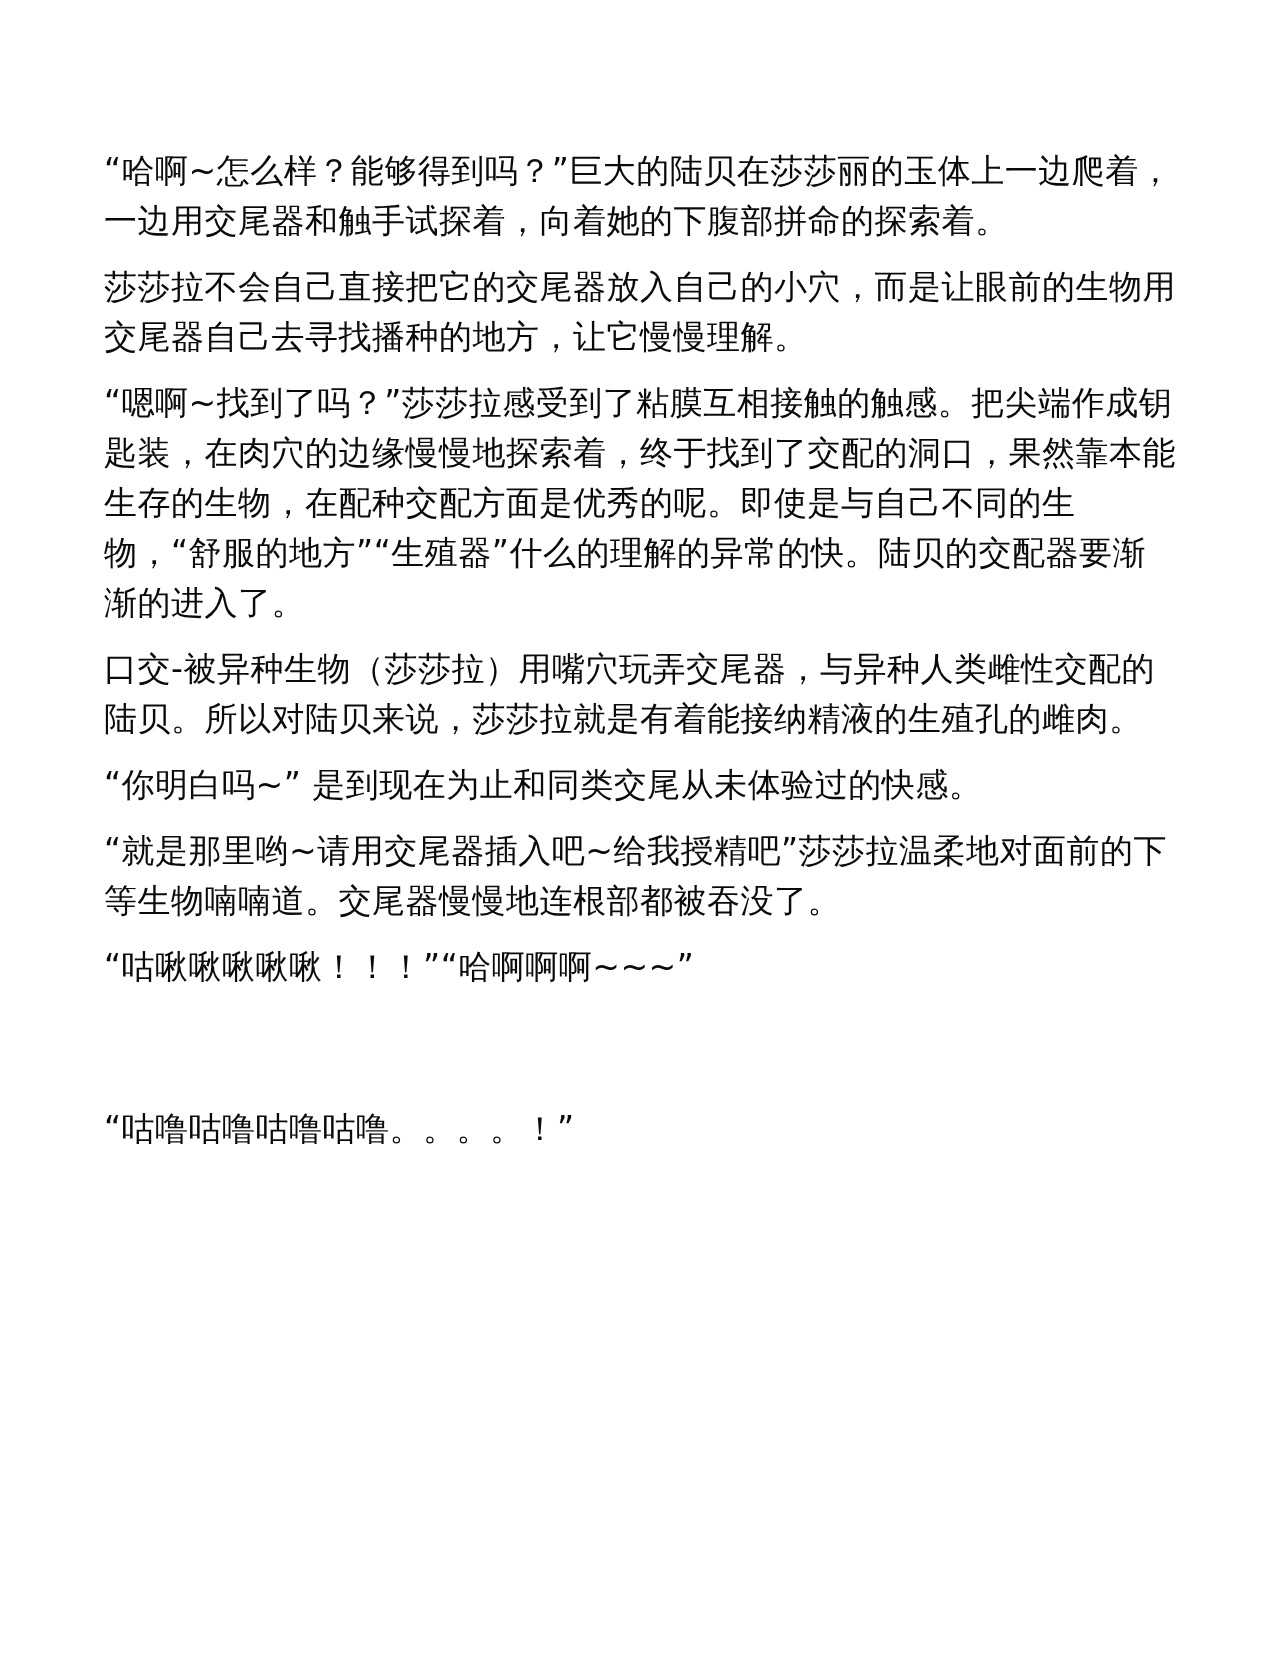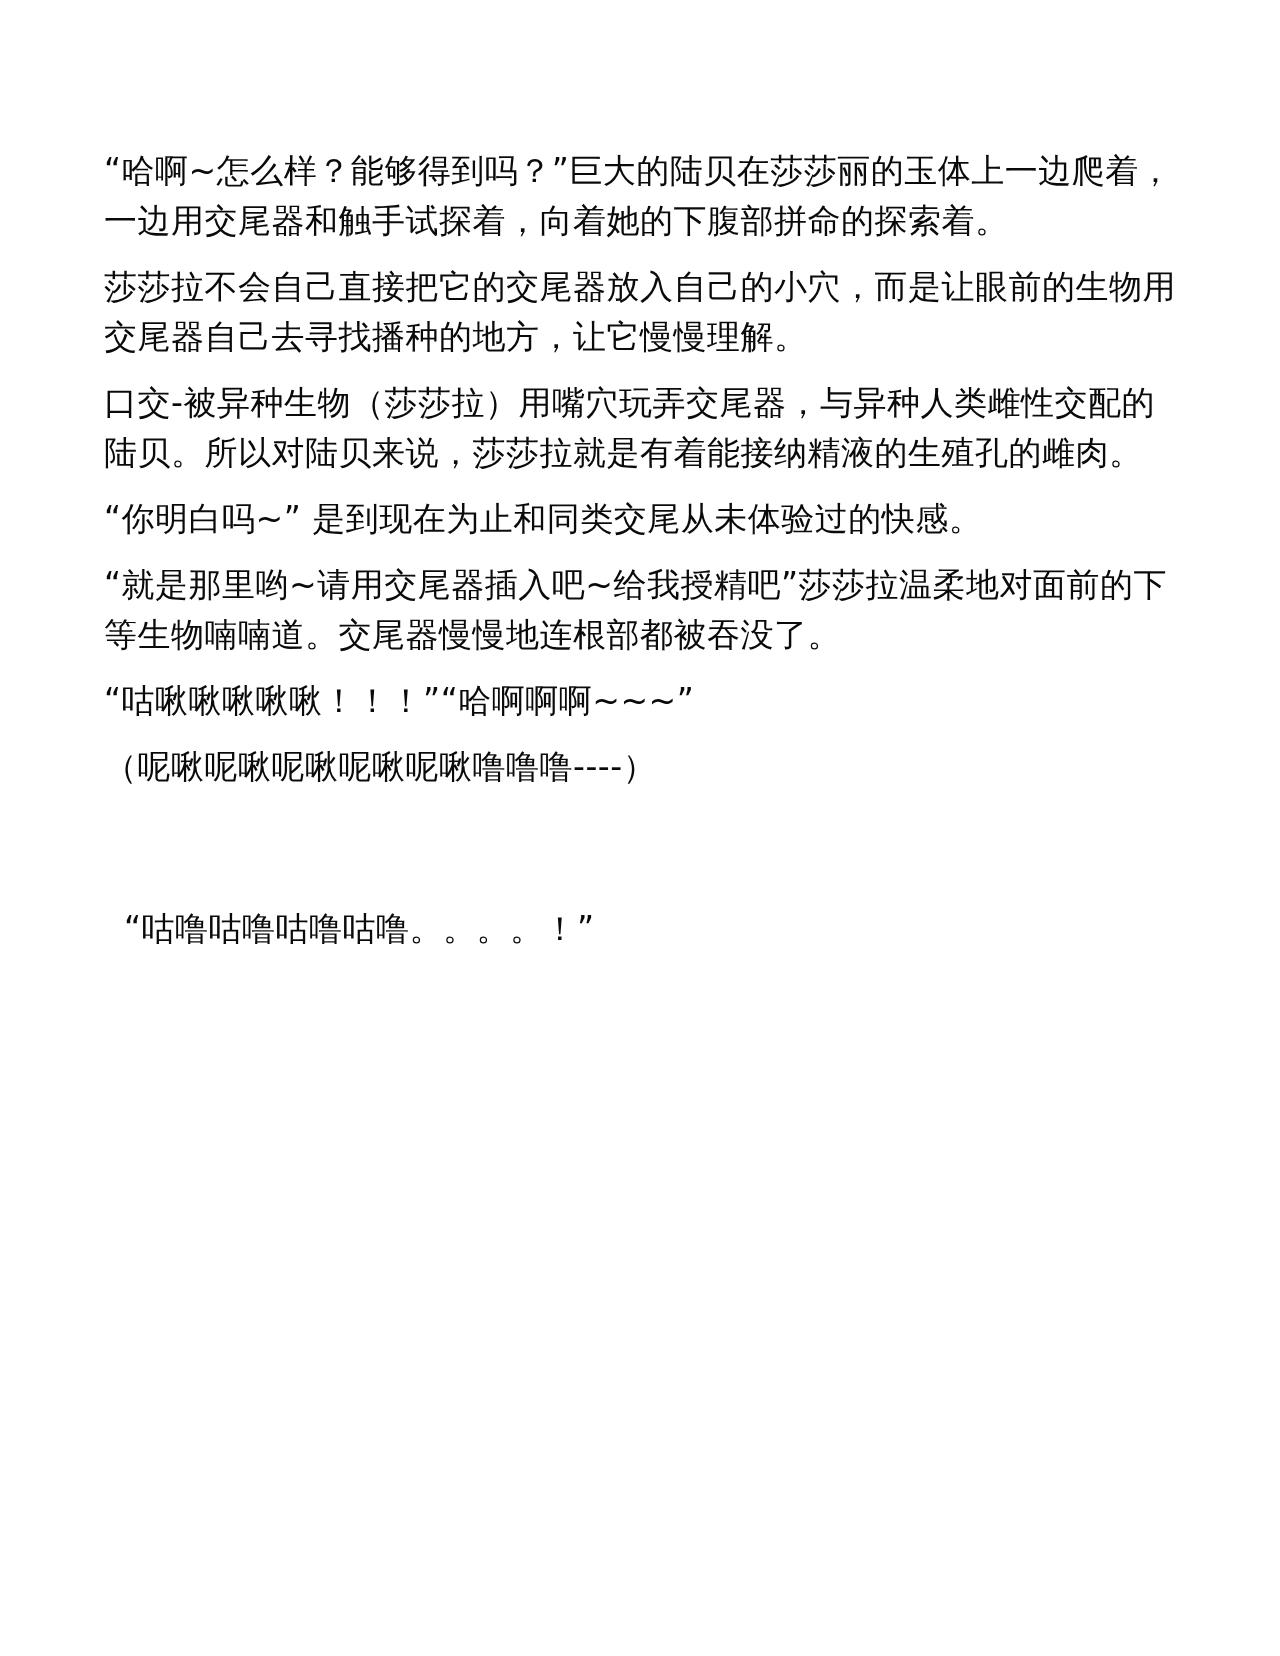--- a/index.html
+++ b/index.html
@@ -24,28 +24,27 @@
     font-size: 33px;
     line-height: 50px;
     color: #0a0a0a;
     margin: 0 0 16px 0;
     text-align: left;
     word-break: break-all;
     letter-spacing: 0.5px;
   }
   .final-gap {
     margin-top: 112px;
-    margin-left: 20px;
   }
 </style>
 </head>
 <body>
 
 <div class="page">
   <p class="para">“哈啊~怎么样？能够得到吗？”巨大的陆贝在莎莎丽的玉体上一边爬着，一边用交尾器和触手试探着，向着她的下腹部拼命的探索着。</p>
   <p class="para">莎莎拉不会自己直接把它的交尾器放入自己的小穴，而是让眼前的生物用交尾器自己去寻找播种的地方，让它慢慢理解。</p>
+  <p class="para">“嗯啊~找到了吗？”莎莎拉感受到了粘膜互相接触的触感。把尖端作成钥匙装，在肉穴的边缘慢慢地探索着，终于找到了交配的洞口，果然靠本能生存的生物，在配种交配方面是优秀的呢。即使是与自己不同的生物，“舒服的地方”“生殖器”什么的理解的异常的快。陆贝的交配器要渐渐的进入了。</p>
   <p class="para">口交-被异种生物（莎莎拉）用嘴穴玩弄交尾器，与异种人类雌性交配的陆贝。所以对陆贝来说，莎莎拉就是有着能接纳精液的生殖孔的雌肉。</p>
   <p class="para">“你明白吗~” 是到现在为止和同类交尾从未体验过的快感。</p>
   <p class="para">“就是那里哟~请用交尾器插入吧~给我授精吧”莎莎拉温柔地对面前的下等生物喃喃道。交尾器慢慢地连根部都被吞没了。</p>
   <p class="para">“咕啾啾啾啾啾！！！”“哈啊啊啊~~~”</p>
-  <p class="para">（呢啾呢啾呢啾呢啾呢啾噜噜噜----）</p>
   <p class="para final-gap">“咕噜咕噜咕噜咕噜。。。。！”</p>
 </div>
 
 </body></html>

